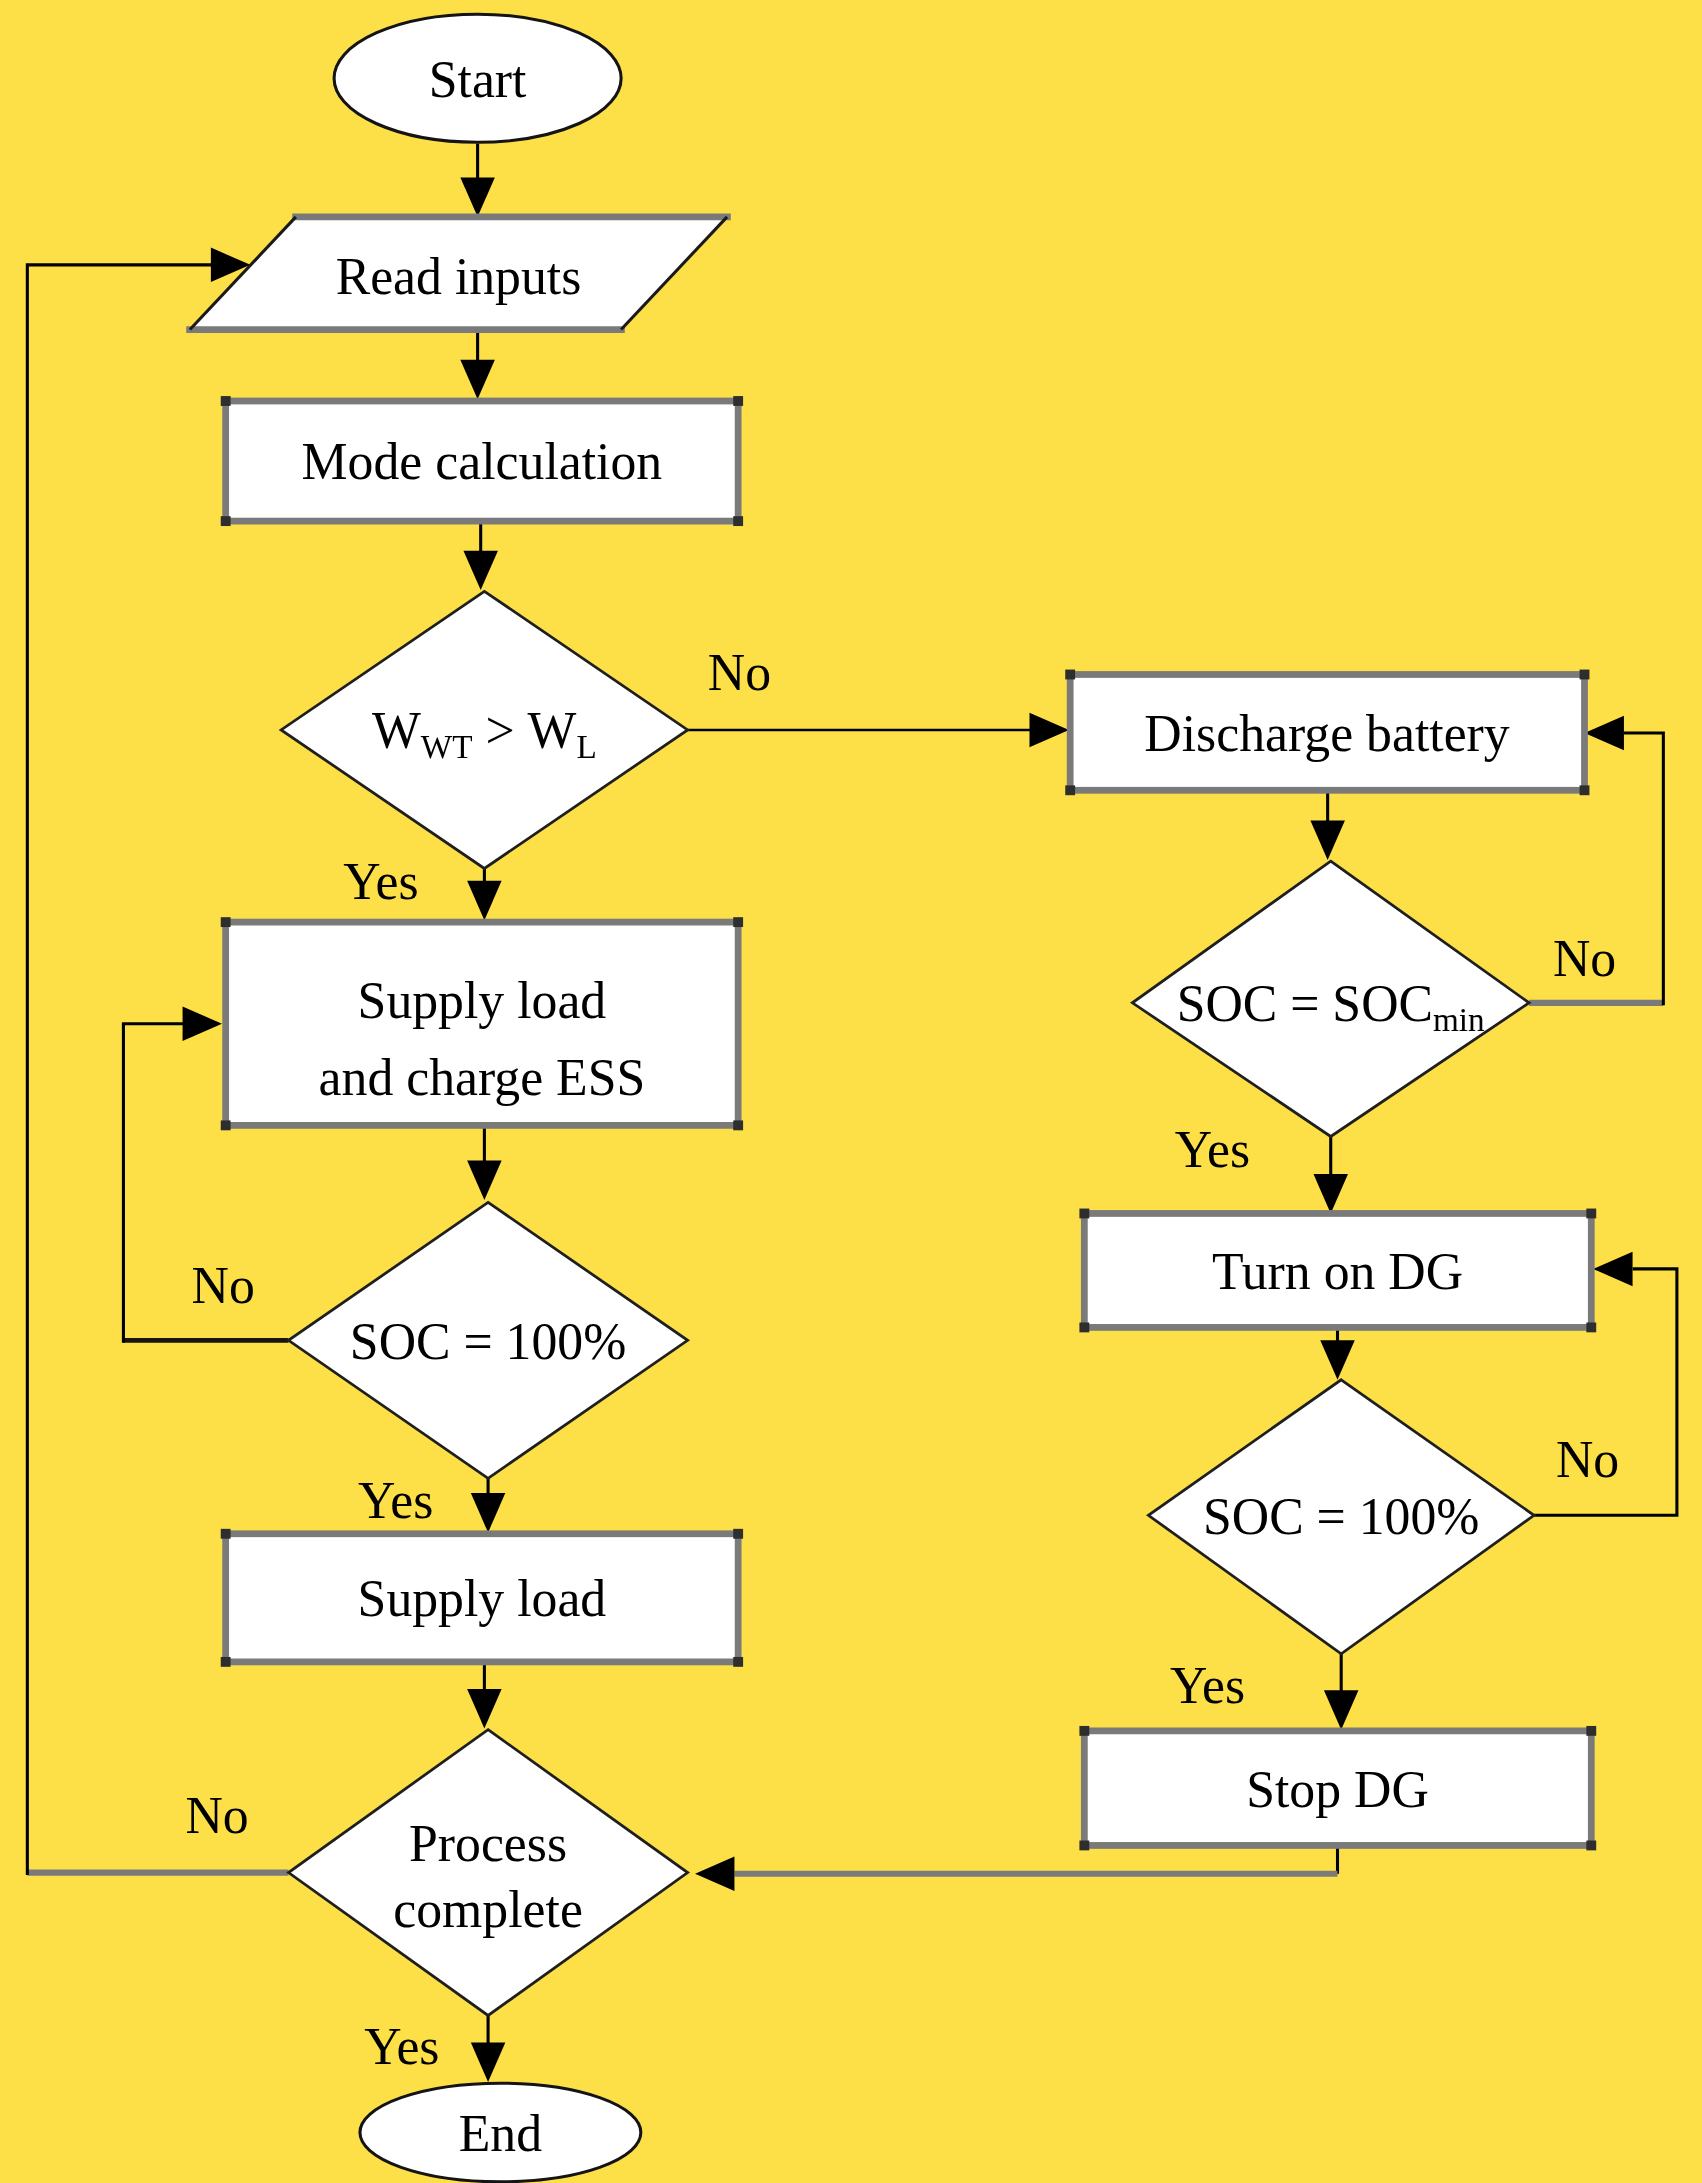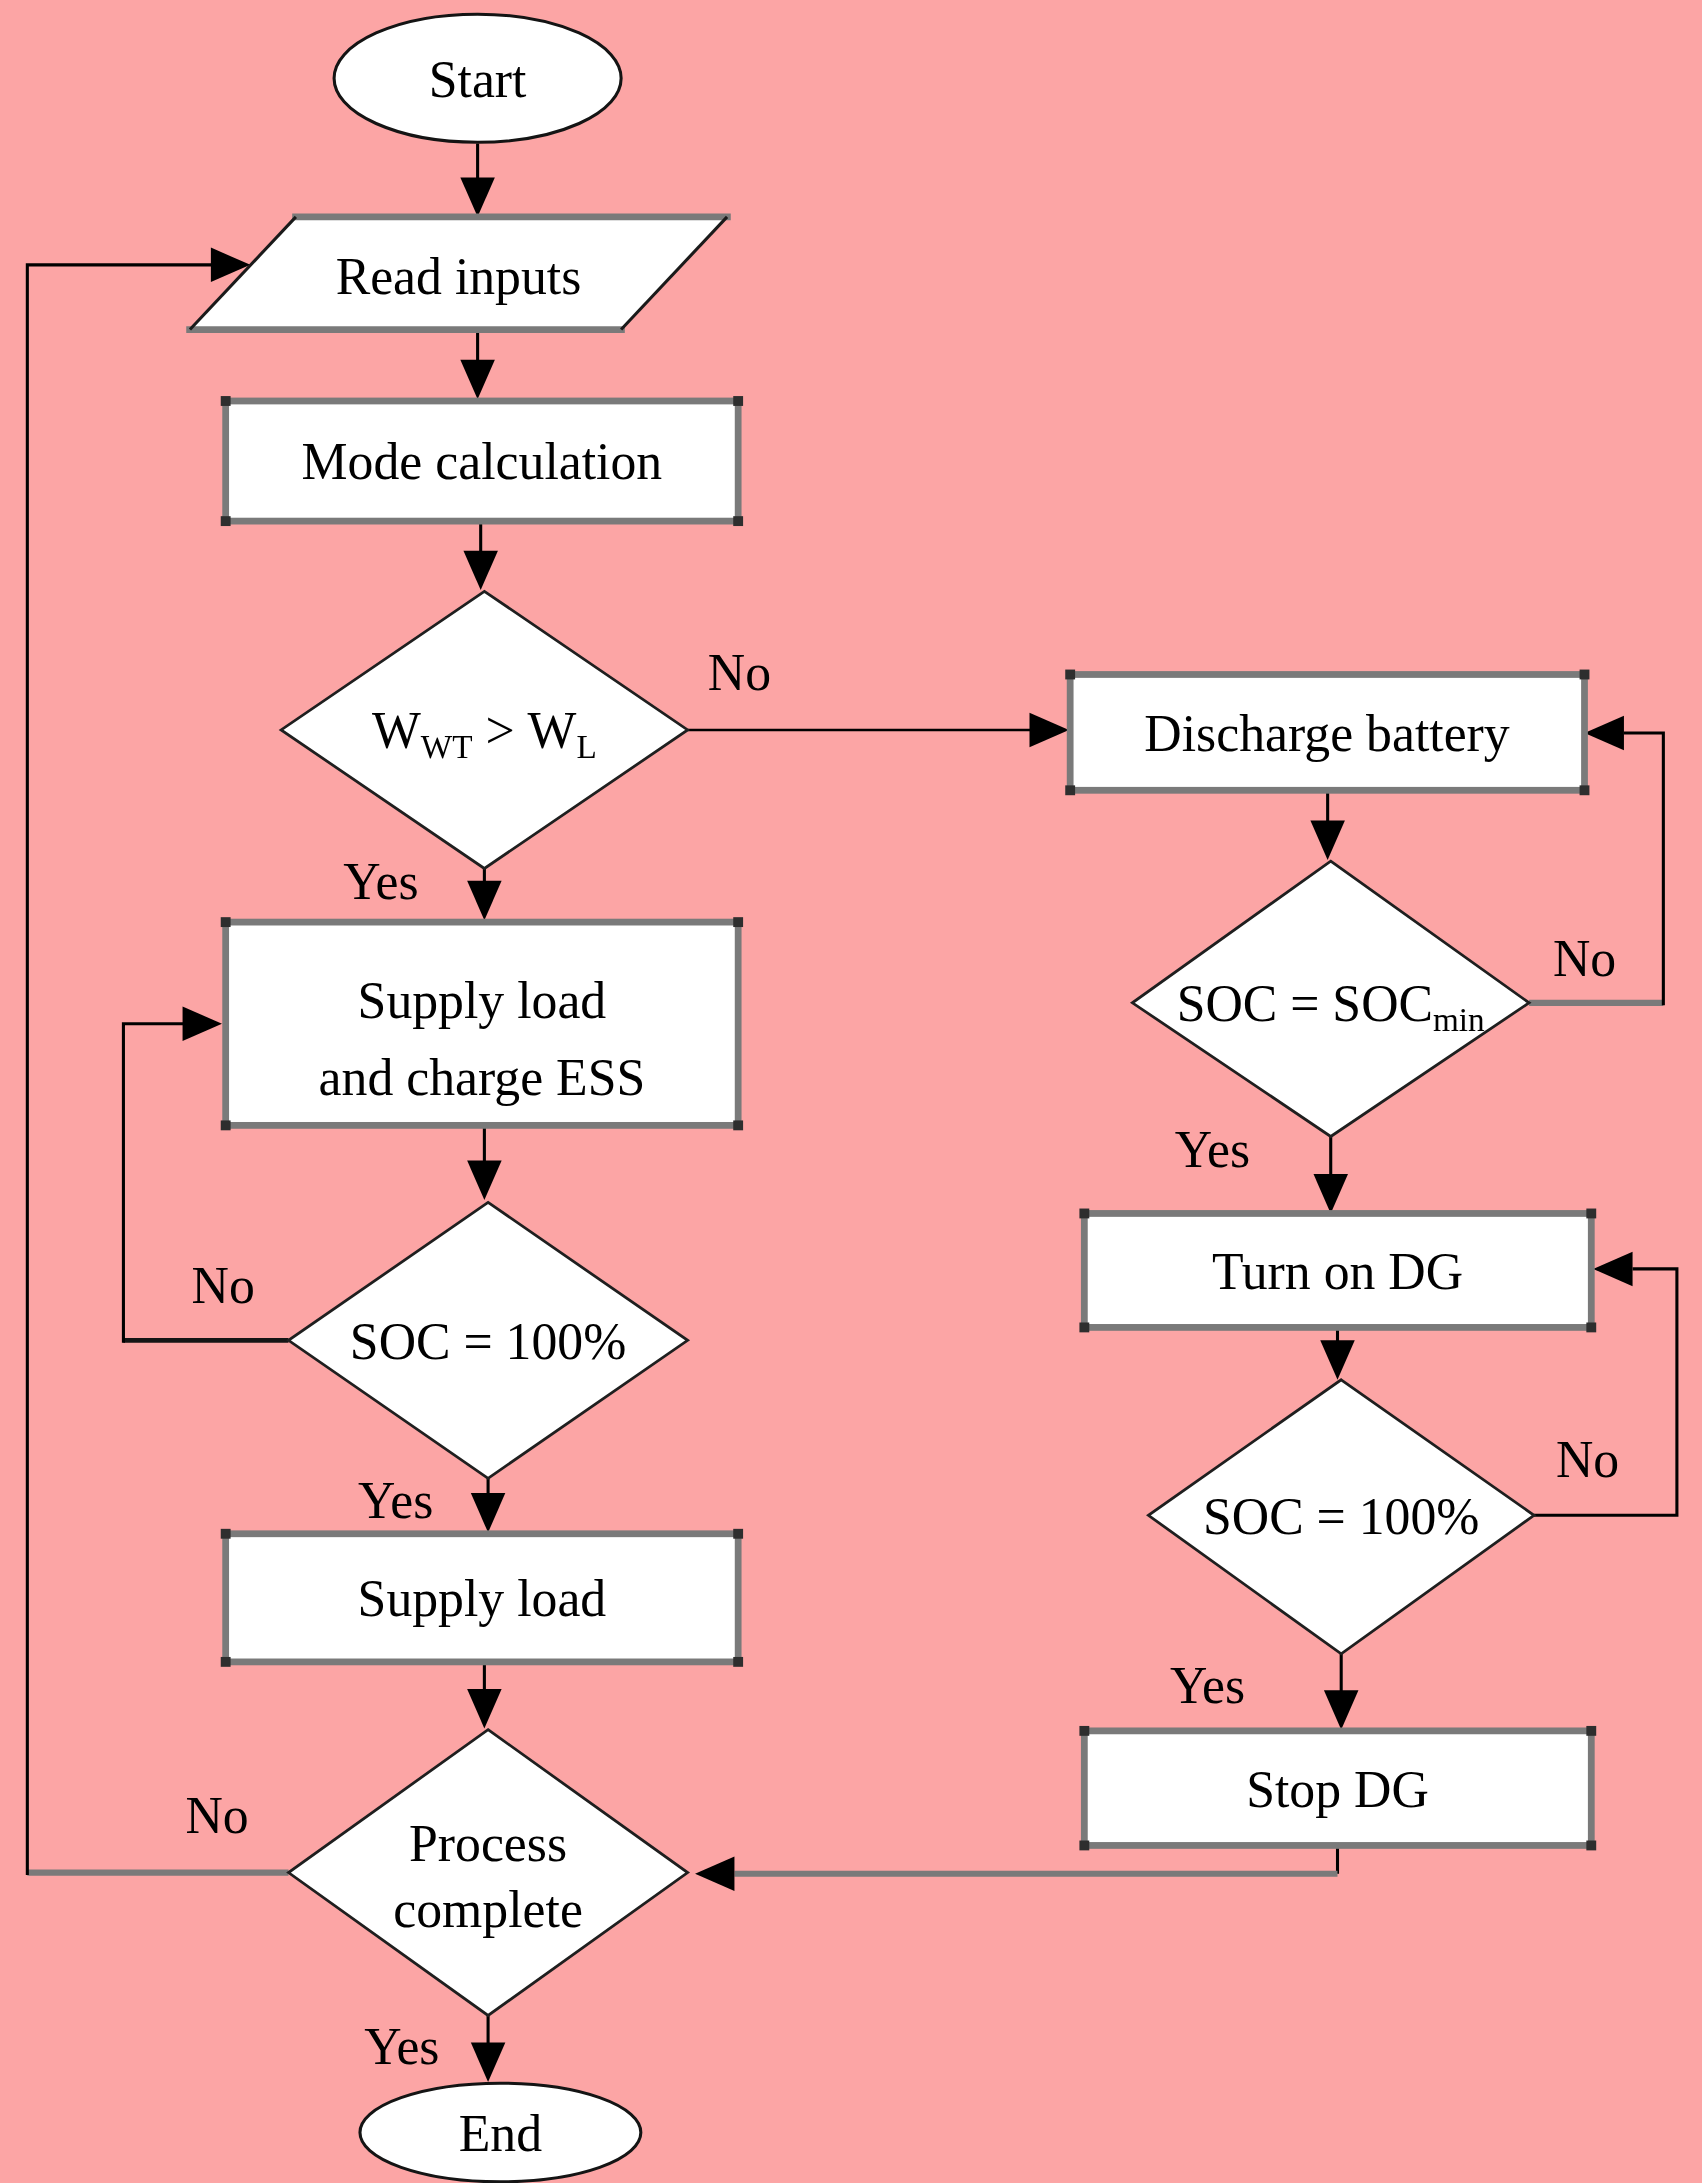--- a/index.html
+++ b/index.html
@@ -3,21 +3,21 @@
 <meta charset="utf-8">
 <style>
   html, body {
     margin: 0;
     padding: 0;
     background: #ffffff;
   }
   .page {
     width: 1703px;
     height: 2183px;
-    background: #fca5a5;
+    background: #fde047;
     position: relative;
     overflow: hidden;
   }
   svg { display: block; }
 
   
   .node-rect      { fill: #ffffff; stroke: #7a7a7a; stroke-width: 11; }
   .node-ellipse   { fill: #ffffff; stroke: #141414; stroke-width: 5; }
   .node-diamond   { fill: #ffffff; stroke: #1f1f1f; stroke-width: 4.5; }
   .para-fill      { fill: #ffffff; stroke: none; }

